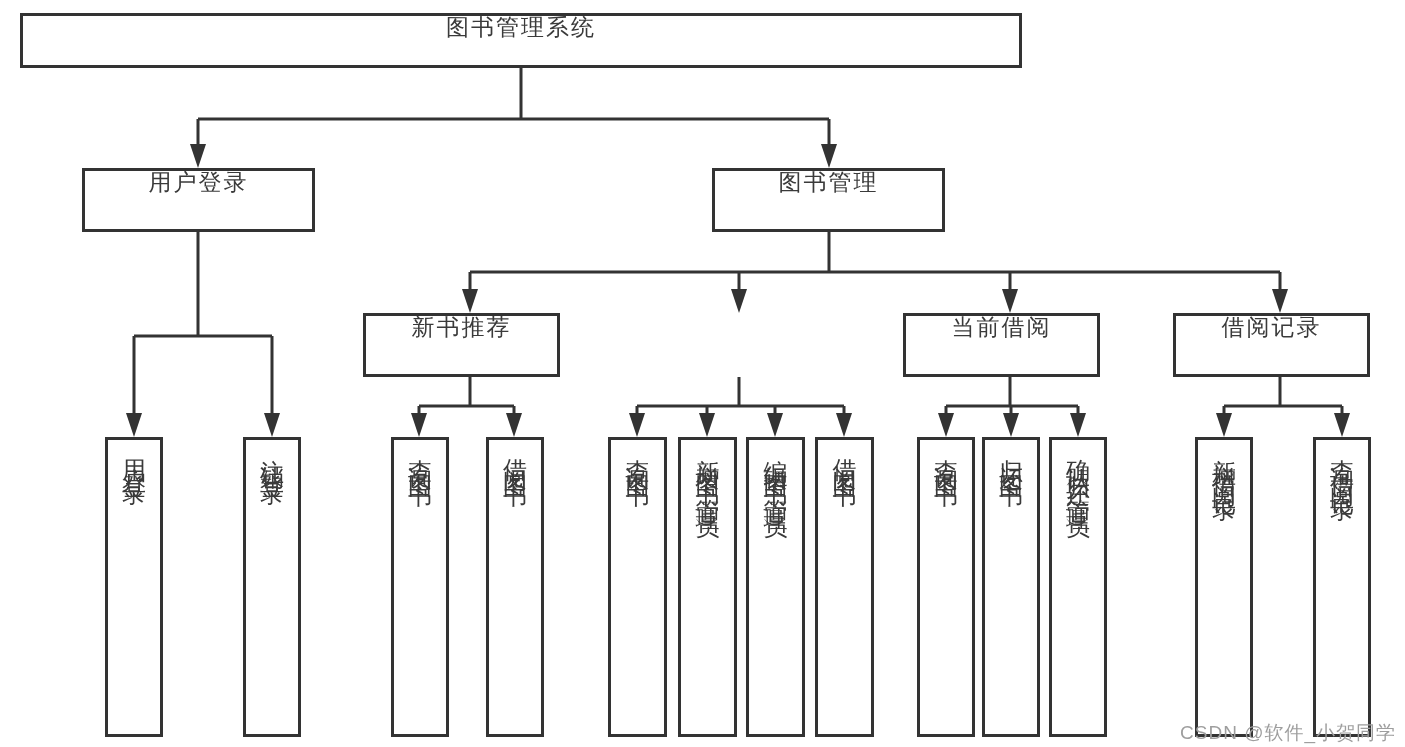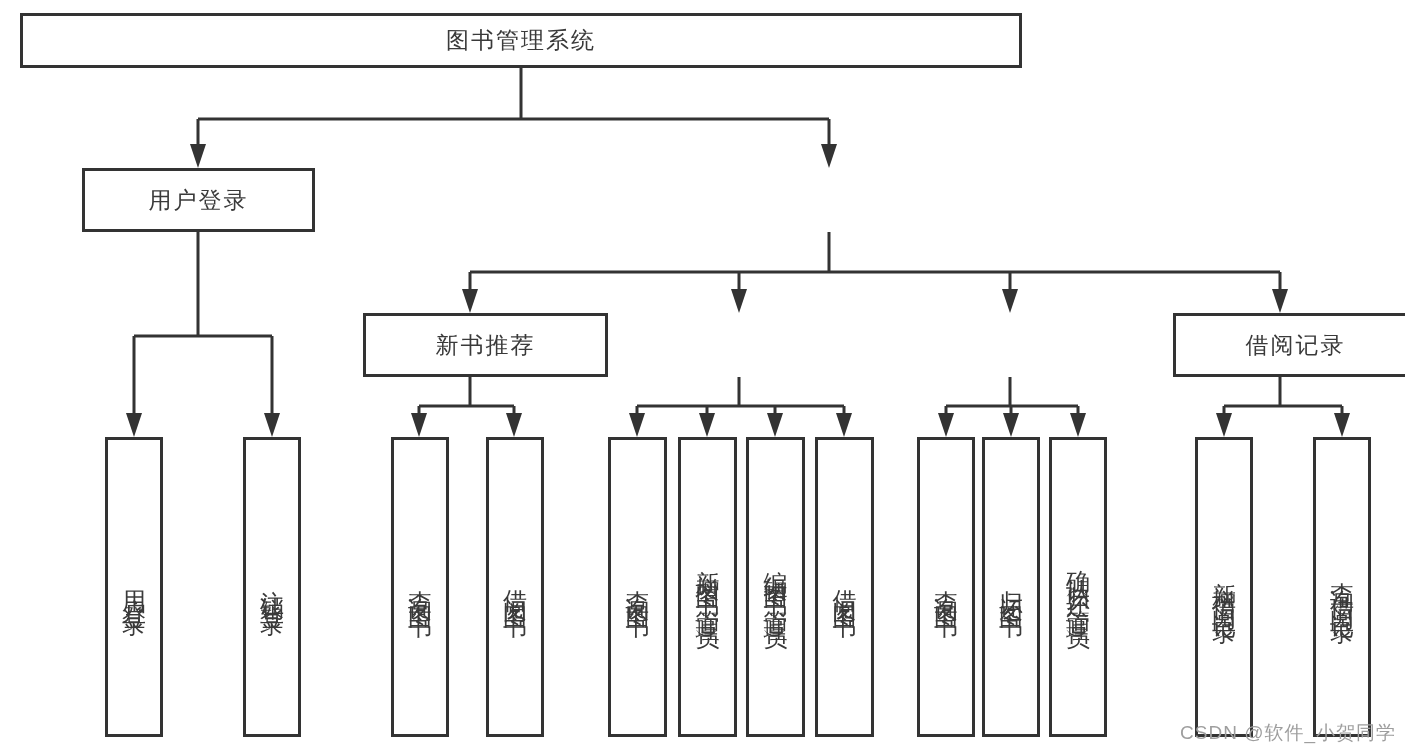--- a/index.html
+++ b/index.html
@@ -10,34 +10,34 @@
     overflow:hidden;
     font-family:"Liberation Sans",sans-serif;
     color:var(--text,#3a3a3a);
   }
   #connectors{position:absolute;left:0;top:0;width:1405px;height:747px;}
   .node{
     position:absolute;
     box-sizing:border-box;
     border:3px solid var(--line,#333333);
     background:var(--bg,#ffffff);
-    display:flex;align-items:center;justify-content:center;
+    display:flex;align-items:flex-start;justify-content:center;
     color:var(--text,#3a3a3a);
   }
   .h-label{
     font-size:23px;letter-spacing:2px;line-height:1;white-space:nowrap;
   }
   .v-label{
     writing-mode:vertical-rl;
     text-orientation:mixed;
     font-size:24px;letter-spacing:8px;line-height:1;white-space:nowrap;
   }
   .leaf{top:437px;width:58px;height:300px;}
   .lvl2{top:168px;width:233px;height:64px;}
-  .lvl3{top:313px;width:245px;height:64px;}
+  .lvl3{top:313px;width:197px;height:64px;}
   #watermark{
     position:absolute;right:9px;bottom:1px;
     font-size:19px;letter-spacing:1px;
     color:var(--wm,#9e9e9e);
     z-index:10;white-space:nowrap;margin-left:19px;
   }
 </style>
 </head>
 <body>
 
@@ -83,23 +83,29 @@
     </g>
   </svg>
 
   <div class="node" style="left:20px;top:13px;width:1002px;height:55px">
     <span class="h-label">图书管理系统</span>
   </div>
 
   <div class="node lvl2" style="left:82px">
     <span class="h-label">用户登录</span>
   </div>
+  <div class="node lvl2" style="left:712px">
+    <span class="h-label">图书管理</span>
+  </div>
 
   <div class="node lvl3" style="left:363px">
     <span class="h-label">新书推荐</span>
+  </div>
+  <div class="node lvl3" style="left:903px">
+    <span class="h-label">当前借阅</span>
   </div>
   <div class="node lvl3" style="left:1173px">
     <span class="h-label">借阅记录</span>
   </div>
 
   <div class="node leaf" style="left:105px">
     <span class="v-label">用户登录</span>
   </div>
   <div class="node leaf" style="left:243px">
     <span class="v-label">注销登录</span>

